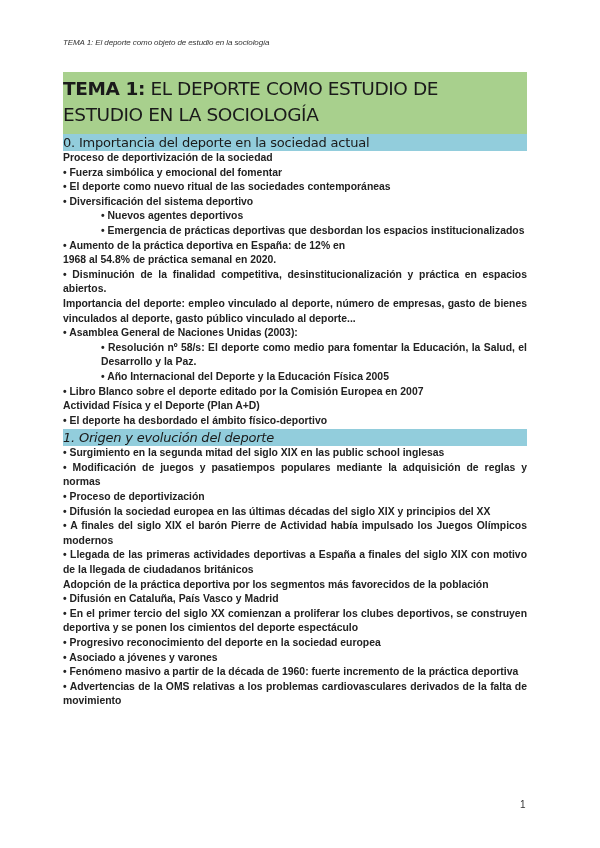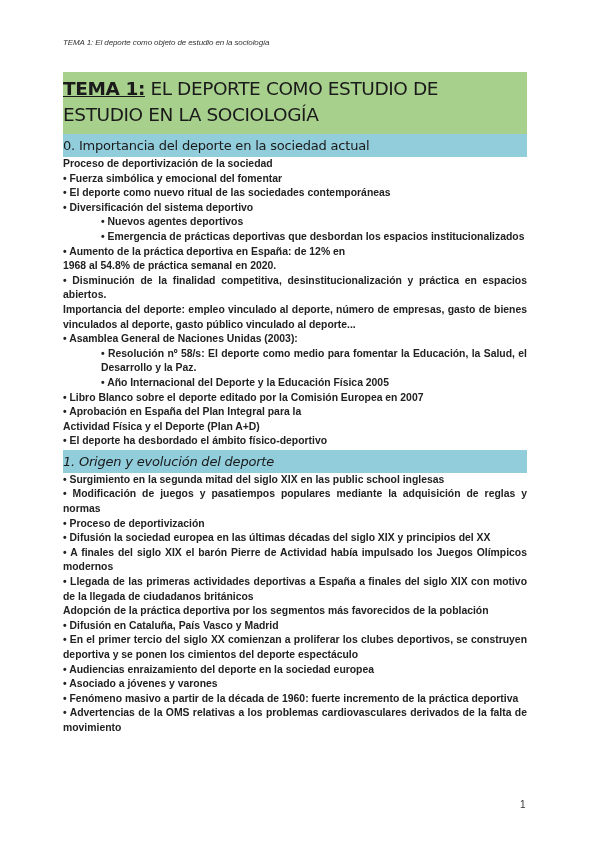--- a/index.html
+++ b/index.html
@@ -2,22 +2,22 @@
 <html><head>
   <meta charset="utf-8">
   <style>
     html, body { margin: 0; padding: 0; background: #ffffff; }
     body { width: 600px; height: 848px; position: relative; overflow: hidden;
            font-family: "Liberation Sans", sans-serif; color: #222; }
     .running-header { position: absolute; left: 63px; top: 38px; font-size: 8px; font-style: italic; color: #333; letter-spacing: -0.1px; }
     .page { position: absolute; left: 63px; top: 72px; width: 464px; }
     .title-band { background: #a8d08d; padding: 4px 4px 4px 0; height: 54px; box-sizing: content-box; }
     .title { font-family: "DejaVu Sans", sans-serif; font-size: 18.5px; line-height: 26px; color: #1a1a1a; margin: 0; font-weight: normal; letter-spacing: -0.4px; }
-    .title b { font-weight: bold; text-decoration: underline; }
-    .section-band { background: #92cddc; height: 23px; display: flex; align-items: center; }
+    .title b { font-weight: bold; }
+    .section-band { background: #92cddc; height: 17px; display: flex; align-items: center; }
     .section-title { font-family: "DejaVu Sans", sans-serif; font-size: 13px; color: #1a1a1a; margin: 0; font-weight: normal; letter-spacing: -0.2px; }
     .content { font-size: 10.4px; line-height: 14.6px; color: #222; }
     .line { margin: 0; font-weight: bold; }
     .justify { text-align: justify; text-align-last: left; }
     .sub { padding-left: 38px; }
     .page-number { position: absolute; left: 520px; top: 799px; font-size: 10px; color: #333; }
   </style>
 </head>
 <body>
 
@@ -39,38 +39,37 @@
     <p class="line sub">• Nuevos agentes deportivos</p>
     <p class="line sub">• Emergencia de prácticas deportivas que desbordan los espacios institucionalizados</p>
     <p class="line">• Aumento de la práctica deportiva en España: de 12% en</p>
     <p class="line">1968 al 54.8% de práctica semanal en 2020.</p>
     <p class="line justify">• Disminución de la finalidad competitiva, desinstitucionalización y práctica en espacios abiertos.</p>
     <p class="line justify">Importancia del deporte: empleo vinculado al deporte, número de empresas, gasto de bienes vinculados al deporte, gasto público vinculado al deporte...</p>
     <p class="line">• Asamblea General de Naciones Unidas (2003):</p>
     <p class="line sub justify">• Resolución nº 58/s: El deporte como medio para fomentar la Educación, la Salud, el Desarrollo y la Paz.</p>
     <p class="line sub">• Año Internacional del Deporte y la Educación Física 2005</p>
     <p class="line">• Libro Blanco sobre el deporte editado por la Comisión Europea en 2007</p>
-    <p class="line">• Aprobación en España del Plan Integral para la</p>
     <p class="line">Actividad Física y el Deporte (Plan A+D)</p>
     <p class="line">• El deporte ha desbordado el ámbito físico-deportivo</p>
   </div>
 
   <div class="section-band" style="margin-top:1px;font-style:italic;">
     <h2 class="section-title">1. Origen y evolución del deporte</h2>
   </div>
   <div class="content">
     <p class="line">• Surgimiento en la segunda mitad del siglo XIX en las public school inglesas</p>
     <p class="line justify">• Modificación de juegos y pasatiempos populares mediante la adquisición de reglas y normas</p>
     <p class="line">• Proceso de deportivización</p>
     <p class="line">• Difusión la sociedad europea en las últimas décadas del siglo XIX y principios del XX</p>
     <p class="line justify">• A finales del siglo XIX el barón Pierre de Actividad había impulsado los Juegos Olímpicos modernos</p>
     <p class="line justify">• Llegada de las primeras actividades deportivas a España a finales del siglo XIX con motivo de la llegada de ciudadanos británicos</p>
     <p class="line">Adopción de la práctica deportiva por los segmentos más favorecidos de la población</p>
     <p class="line">• Difusión en Cataluña, País Vasco y Madrid</p>
     <p class="line justify">• En el primer tercio del siglo XX comienzan a proliferar los clubes deportivos, se construyen deportiva y se ponen los cimientos del deporte espectáculo</p>
-    <p class="line">• Audiencias enraizamiento del deporte en la sociedad europea</p>
+    <p class="line">• Progresivo reconocimiento del deporte en la sociedad europea</p>
     <p class="line">• Asociado a jóvenes y varones</p>
     <p class="line justify">• Fenómeno masivo a partir de la década de 1960: fuerte incremento de la práctica deportiva</p>
     <p class="line justify">• Advertencias de la OMS relativas a los problemas cardiovasculares derivados de la falta de movimiento</p>
   </div>
 </div>
 
 <div class="page-number">1</div>
 
 </body></html>

